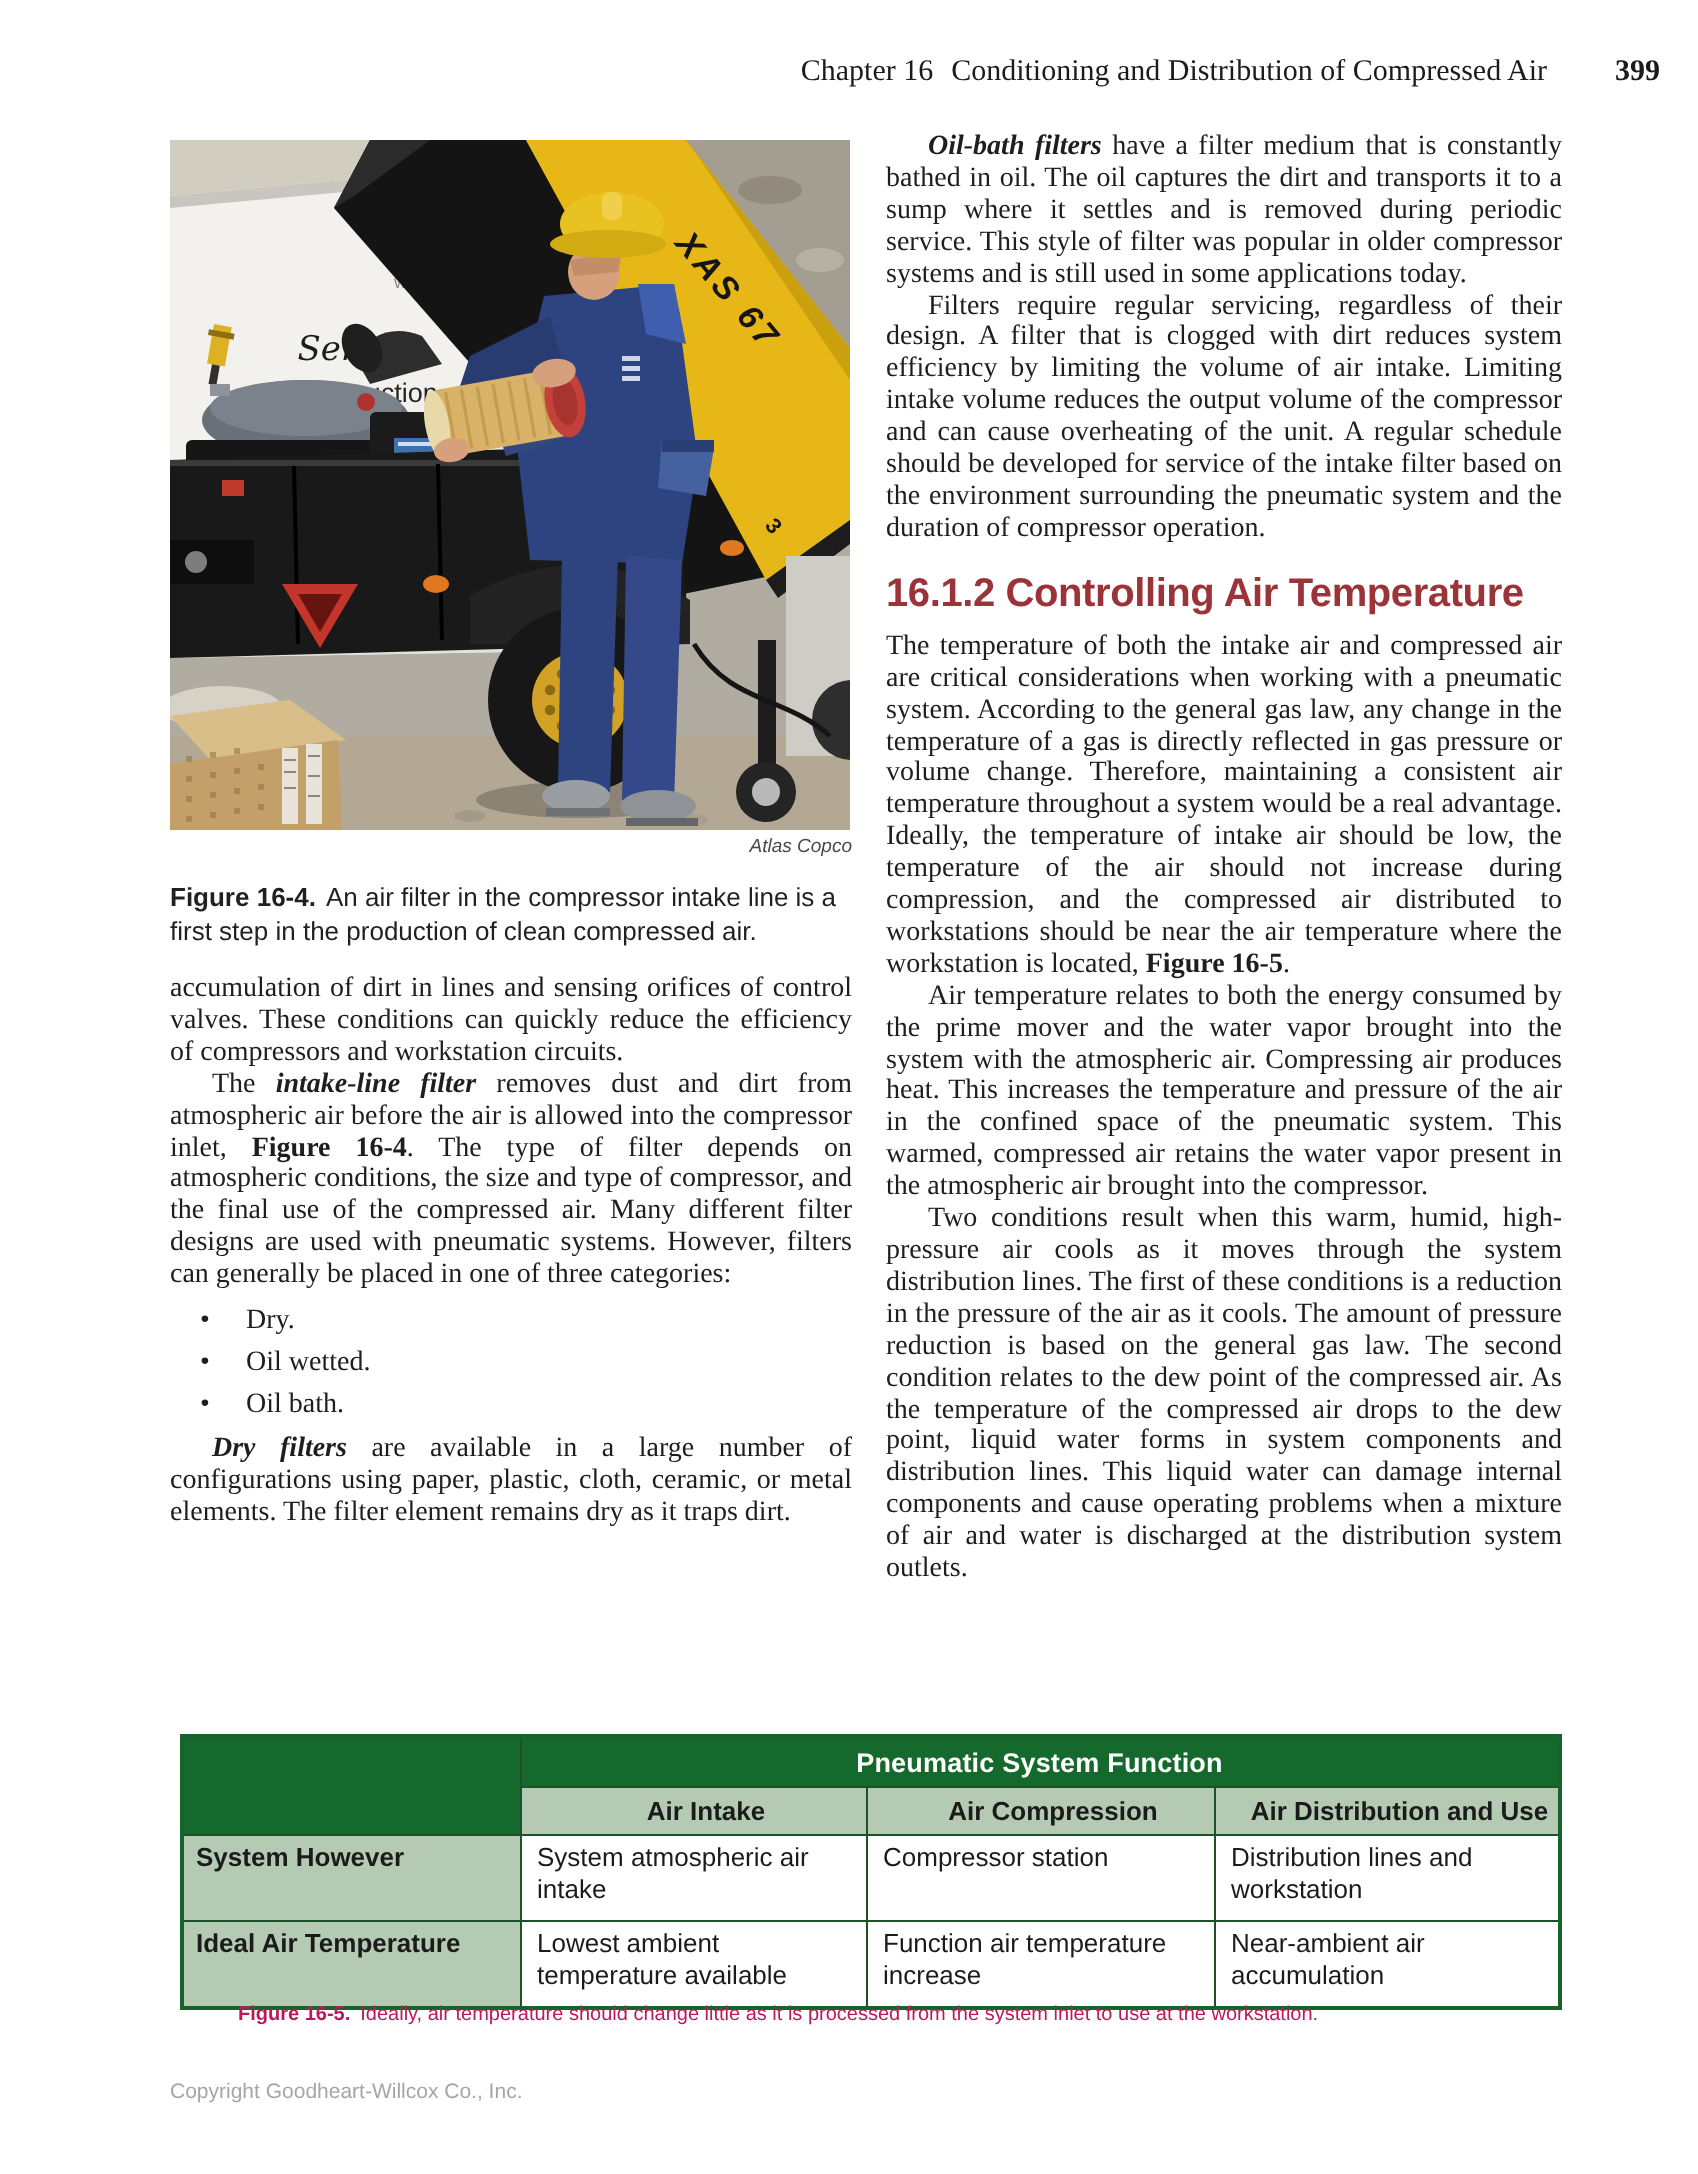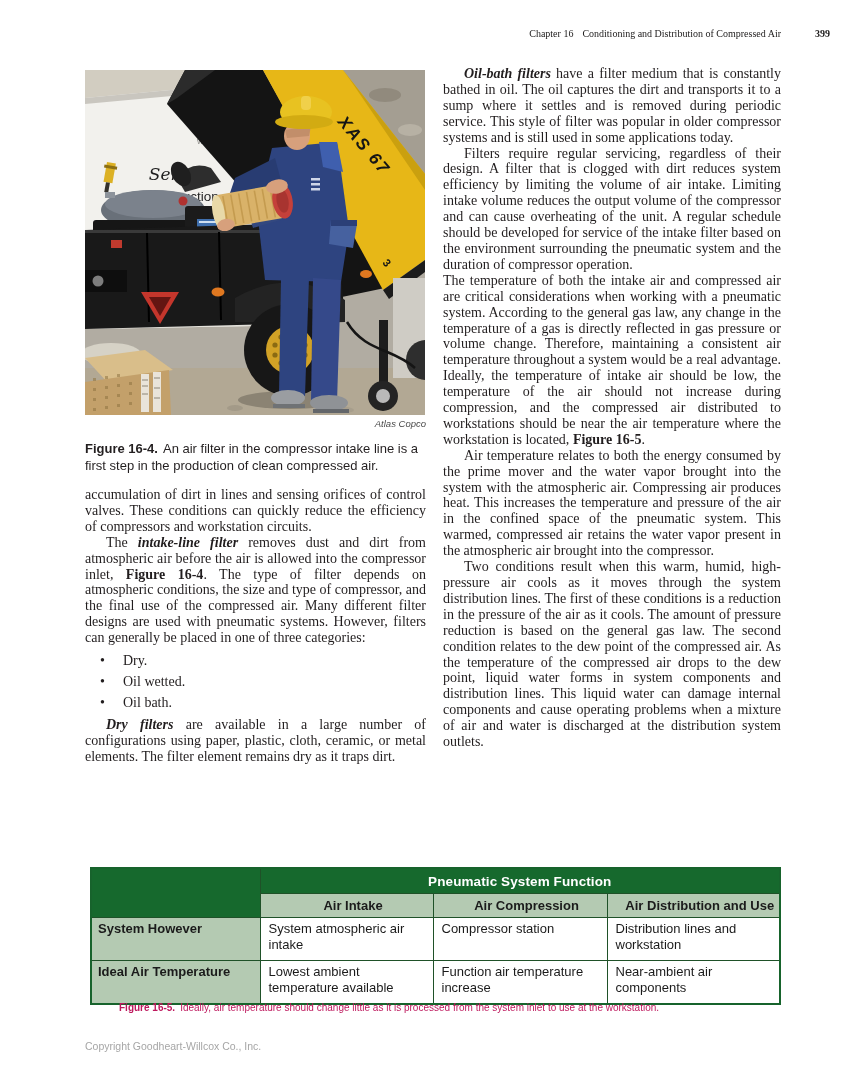--- a/index.html
+++ b/index.html
@@ -1,21 +1,21 @@
 <!DOCTYPE html>
 <html><head>
 <meta charset="utf-8">
 <style>
   html,body{margin:0;padding:0;background:#ffffff;}
   .page{position:relative;width:849px;height:1087px;background:#fff;overflow:hidden;
         font-family:"Liberation Serif",serif;color:#211d1e;}
 
   
   .runhead{position:absolute;top:28px;left:85px;width:745px;display:flex;
-           justify-content:flex-end;align-items:baseline;font-size:10px;color:#1c1a1a;}
+           justify-content:flex-end;align-items:baseline;font-size:15px;color:#1c1a1a;}
   .runhead .chap{margin-right:9px;}
   .runhead .folio{margin-left:34px;font-weight:bold;}
 
   
   .col-left{position:absolute;left:85px;top:70px;width:341px;}
   .left-flow{position:absolute;left:85px;top:487px;width:341px;}
   .right-flow{position:absolute;left:443px;top:66px;width:338px;}
 
   .para{margin:0;font-size:14px;line-height:15.9px;text-align:justify;}
   .para.indent{text-indent:21px;}
@@ -264,20 +264,21 @@
         <div class="bullet-item">
           <span class="bullet">•</span>
           <span>Oil bath.</span>
         </div>
       </div>
       <p class="para indent"><span class="st-bi">Dry filters</span><span> are available in a large number of configurations using paper, plastic, cloth, ceramic, or metal elements. The filter element remains dry as it traps dirt.</span></p>
     </div>
   <div class="right-flow">
       <p class="para indent"><span class="st-bi">Oil-bath filters</span><span> have a filter medium that is constantly bathed in oil. The oil captures the dirt and transports it to a sump where it settles and is removed during periodic service. This style of filter was popular in older compressor systems and is still used in some applications today.</span></p>
       <p class="para indent"><span>Filters require regular servicing, regardless of their design. A filter that is clogged with dirt reduces system efficiency by limiting the volume of air intake. Limiting intake volume reduces the output volume of the compressor and can cause overheating of the unit. A regular schedule should be developed for service of the intake filter based on the environment surrounding the pneumatic system and the duration of compressor operation.</span></p>
+      <div class="section-heading">16.1.2 Controlling Air Temperature</div>
       <p class="para"><span>The temperature of both the intake air and compressed air are critical considerations when working with a pneumatic system. According to the general gas law, any change in the temperature of a gas is directly reflected in gas pressure or volume change. Therefore, maintaining a consistent air temperature throughout a system would be a real advantage. Ideally, the temperature of intake air should be low, the temperature of the air should not increase during compression, and the compressed air distributed to workstations should be near the air temperature where the workstation is located, </span><span class="st-b">Figure 16-5</span><span>.</span></p>
       <p class="para indent"><span>Air temperature relates to both the energy consumed by the prime mover and the water vapor brought into the system with the atmospheric air. Compressing air produces heat. This increases the temperature and pressure of the air in the confined space of the pneumatic system. This warmed, compressed air retains the water vapor present in the atmospheric air brought into the compressor.</span></p>
       <p class="para indent"><span>Two conditions result when this warm, humid, high-pressure air cools as it moves through the system distribution lines. The first of these conditions is a reduction in the pressure of the air as it cools. The amount of pressure reduction is based on the general gas law. The second condition relates to the dew point of the compressed air. As the temperature of the compressed air drops to the dew point, liquid water forms in system components and distribution lines. This liquid water can damage internal components and cause operating problems when a mixture of air and water is discharged at the distribution system outlets.</span></p>
     </div>
 
   <div class="table-block">
     <table class="ftable">
       <colgroup>
           <col style="width:169px">
           <col style="width:173px">
@@ -297,21 +298,21 @@
       <tr>
         <td class="rowlabel">System However</td>
         <td class="cell">System atmospheric air intake</td>
         <td class="cell">Compressor station</td>
         <td class="cell">Distribution lines and workstation</td>
       </tr>
       <tr>
         <td class="rowlabel">Ideal Air Temperature</td>
         <td class="cell">Lowest ambient temperature available</td>
         <td class="cell">Function air temperature increase</td>
-        <td class="cell">Near-ambient air components</td>
+        <td class="cell">Near-ambient air accumulation</td>
       </tr>
     </tbody>
       </table>
   </div>
 
   <div class="fig5-caption">
     <span class="cap-label">Figure 16-5.</span><span>Ideally, air temperature should change little as it is processed from the system inlet to use at the workstation.</span>
   </div>
 
   <div class="copyright">Copyright Goodheart-Willcox Co., Inc.</div>

